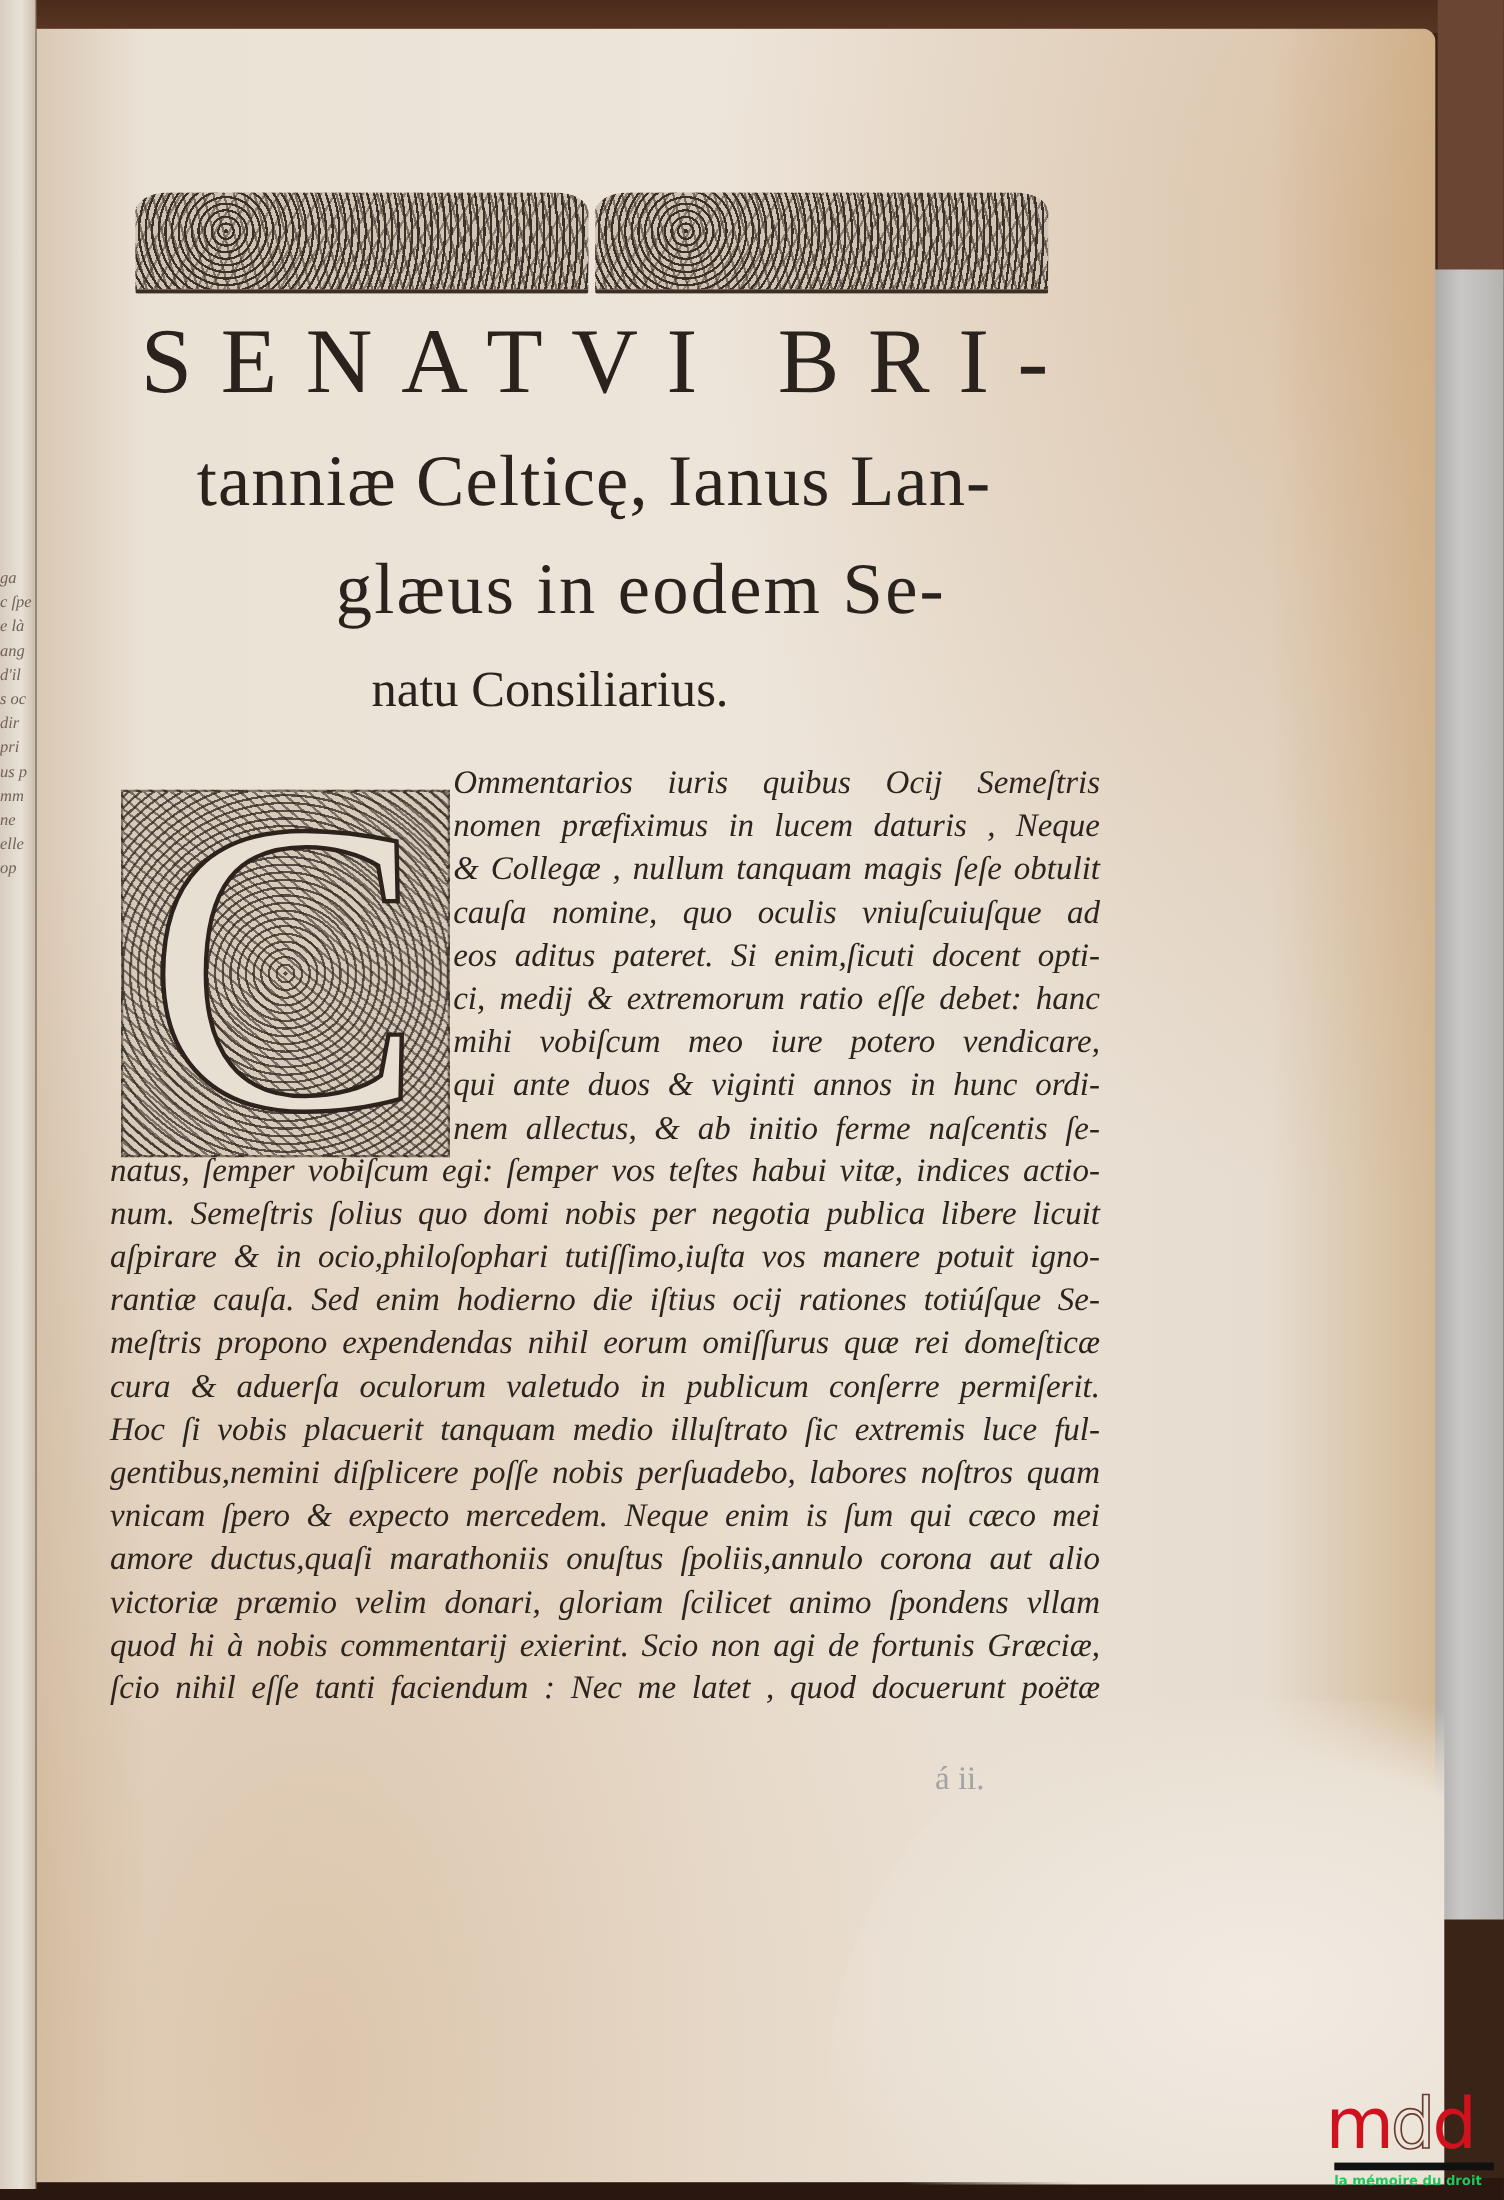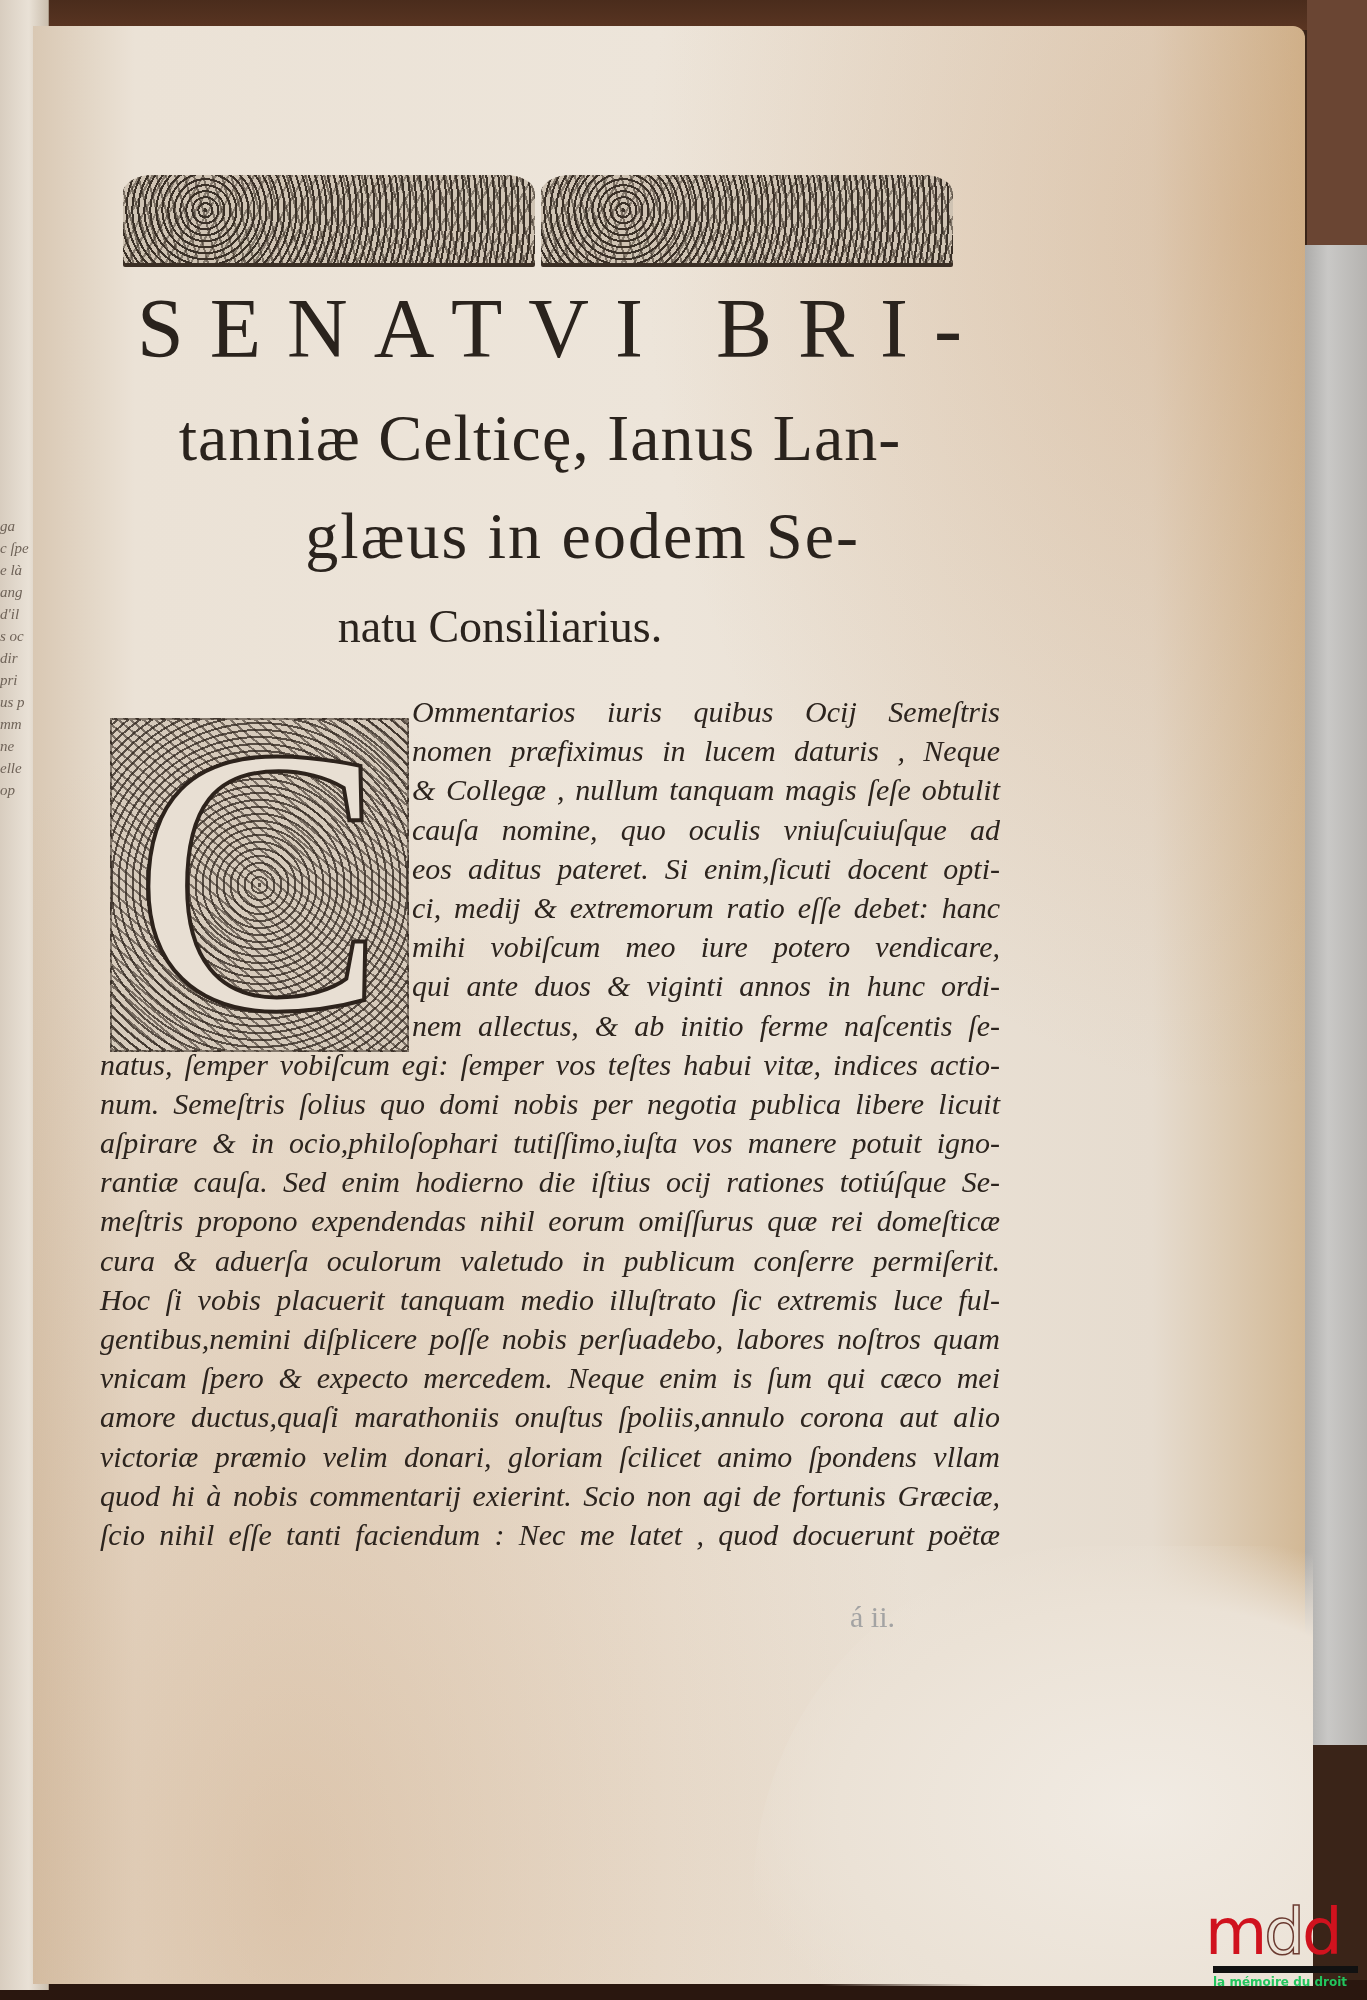--- a/index.html
+++ b/index.html
@@ -21,21 +21,20 @@
       background: linear-gradient(90deg, #a9a8a6, #c9c8c6 40%, #b5b3b0);
     }
     .bg-bottom {
       position: absolute; left: 0; bottom: 0; width: 1367px; height: 20px;
       background: #2a170f;
     }
     .prev-page {
       position: absolute; left: 0; top: 0; width: 32px; height: 1990px;
       background: linear-gradient(90deg, #d8cdbf, #e9e1d6 60%, #cbbfae);
       border-right: 1px solid #a89886;
-      padding-left: 16px;
     }
     .prev-page-text {
       position: absolute; left: 0; top: 515px; width: 32px;
       font-size: 15px; line-height: 22px; color: #6f6358;
       font-style: italic; overflow: hidden; white-space: nowrap;
     }
     .page {
       position: absolute; left: 33px; top: 26px; width: 1272px; height: 1958px;
       background:
         radial-gradient(ellipse at 20% 95%, rgba(190,140,90,0.35), transparent 45%),
@@ -59,21 +58,21 @@
         repeating-linear-gradient(75deg, rgba(50,40,30,0.55) 0 2px, transparent 2px 9px),
         repeating-linear-gradient(-60deg, rgba(50,40,30,0.45) 0 2px, transparent 2px 11px),
         #cfc3b3;
       border-bottom: 4px solid #3b2f25;
       border-radius: 30px 30px 2px 2px / 18px 18px 2px 2px;
     }
     .title-line {
       position: absolute; left: 110px; width: 860px; text-align: center;
       color: #2a231d; white-space: nowrap;
     }
-    .t1 { top: 280px; font-size: 84px; letter-spacing: 26px; text-align: right; left: 128px; }
+    .t1 { top: 280px; font-size: 84px; letter-spacing: 26px; text-align: left; left: 128px; }
     .t2 { top: 400px; font-size: 66px; letter-spacing: 1px; }
     .t3 { top: 498px; font-size: 66px; letter-spacing: 2px; left: 100px; width: 760px; text-align: right; }
     .t4 { top: 600px; font-size: 46px; left: 150px; width: 700px; }
     .initial {
       position: absolute; left: 110px; top: 718px; width: 295px; height: 330px;
       background:
         repeating-radial-gradient(circle at 50% 50%, rgba(45,35,28,0.75) 0 2px, transparent 2px 7px),
         repeating-linear-gradient(40deg, rgba(45,35,28,0.55) 0 2px, transparent 2px 8px),
         #d6cabb;
       border: 2px solid rgba(45,35,28,0.5);

